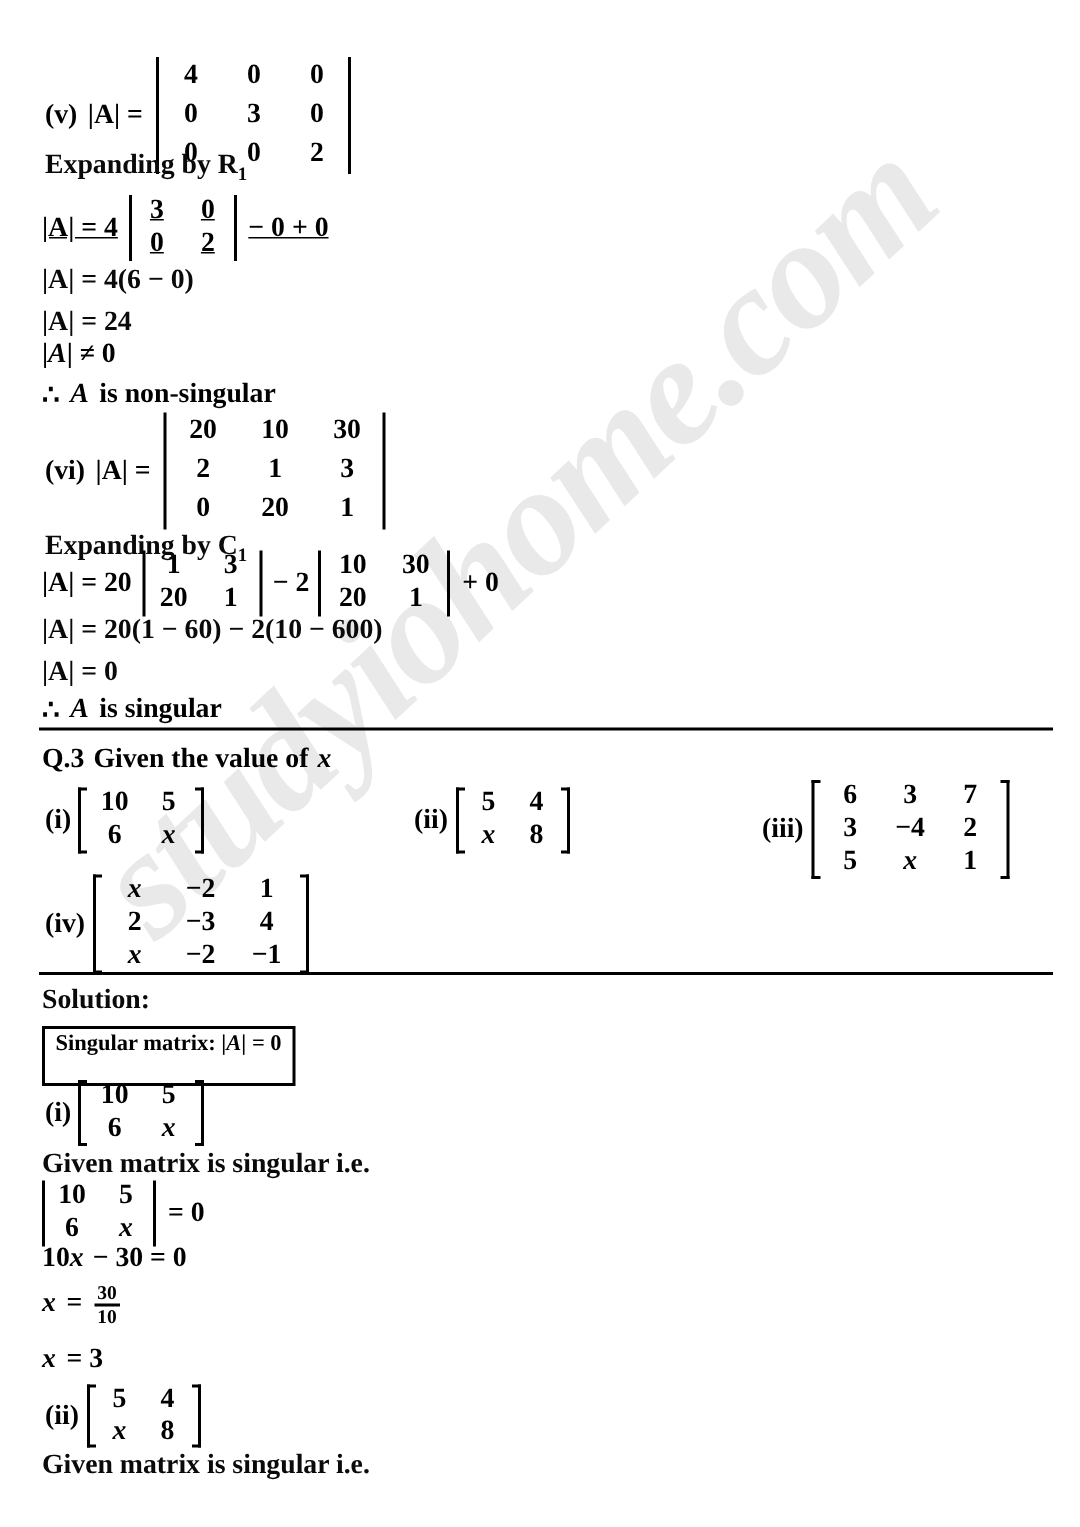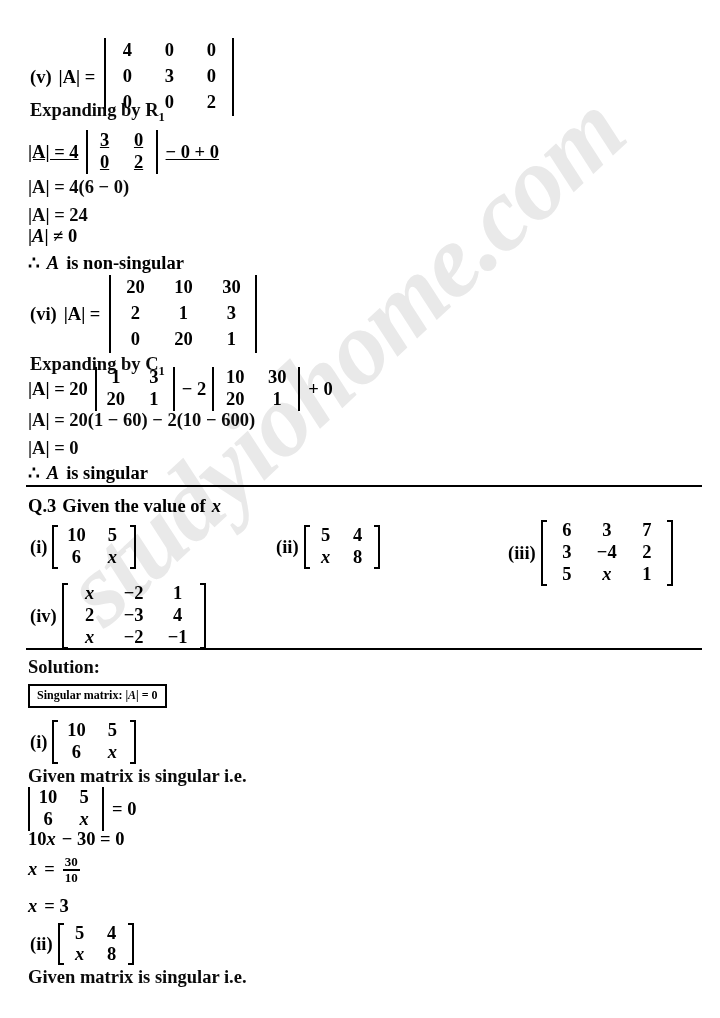--- a/index.html
+++ b/index.html
@@ -124,23 +124,23 @@
     font-size: 18.5px;
     font-family: "Liberation Serif", serif;
   }
   .inlrow > * { flex: none; }
   .sp { display: inline-block; }
 
   
   .boxed {
     position: absolute;
     border: 2.2px solid #000;
-    padding: 2px 7px 3px 7px;
-    font-weight: bold;
-    font-size: 12px;
+    padding: 2px 7px 17px 7px;
+    font-weight: bold;
+    font-size: 15px;
     white-space: nowrap;
     background: transparent;
     box-shadow: 0 0 0 1.2px #fff inset;
   }
 
   
   .frac {
     display: inline-flex;
     flex-direction: column;
     align-items: center;

